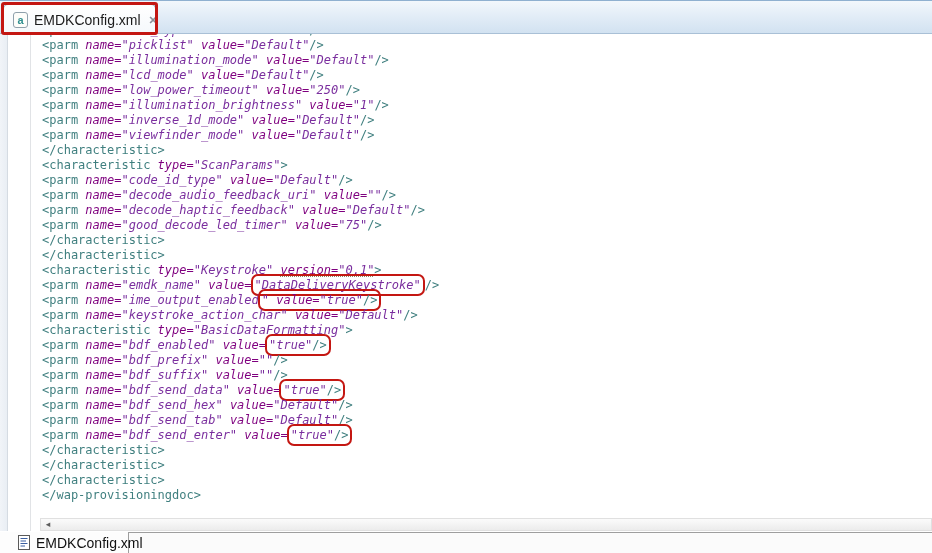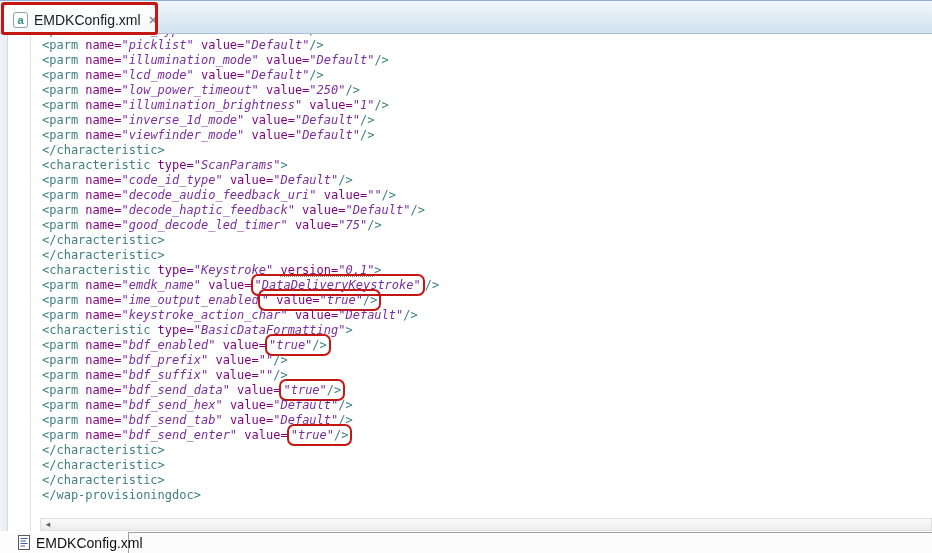--- a/index.html
+++ b/index.html
@@ -32,21 +32,21 @@
             background: linear-gradient(90deg,#f1f4f8,#e9eef4);
             border-right:1px solid #d5dbe2; z-index:3; }
   .gutter-line { position:absolute; top:34px; left:30px; width:1px; height:497px;
             background:#e1e3e6; z-index:3; }
   .code { position:absolute; top:0; left:31px; right:0; padding-left:11px;
           font-family:"DejaVu Sans Mono","Liberation Mono",monospace;
           font-size:12px; line-height:15px; white-space:pre; }
   .line { height:15px; }
   .line.clip { margin-top:-11px; }
   .t { color: var(--tag, #3F7F7F); }
-  .a { color: var(--attr, #7F007F); }
+  .a { color: var(--attr, #7F007F); font-style: italic; }
   .v { color: var(--val, #7A2E9E); font-style: italic; }
   .p { color: #000; }
   .warn { text-decoration: underline dotted 1px #8a8a66; text-underline-offset:2px; }
   .hl { border:2px solid var(--annotation,#c41712); border-radius:7px;
         padding:2px 2px; margin:0 0 0 -1px; }
 
   
   .hscroll { position:absolute; top:518px; left:40px; width:892px; height:13px;
              background: linear-gradient(#fbfbfb,#ececec);
              border:1px solid #e0e0e0; display:flex; align-items:center; }

